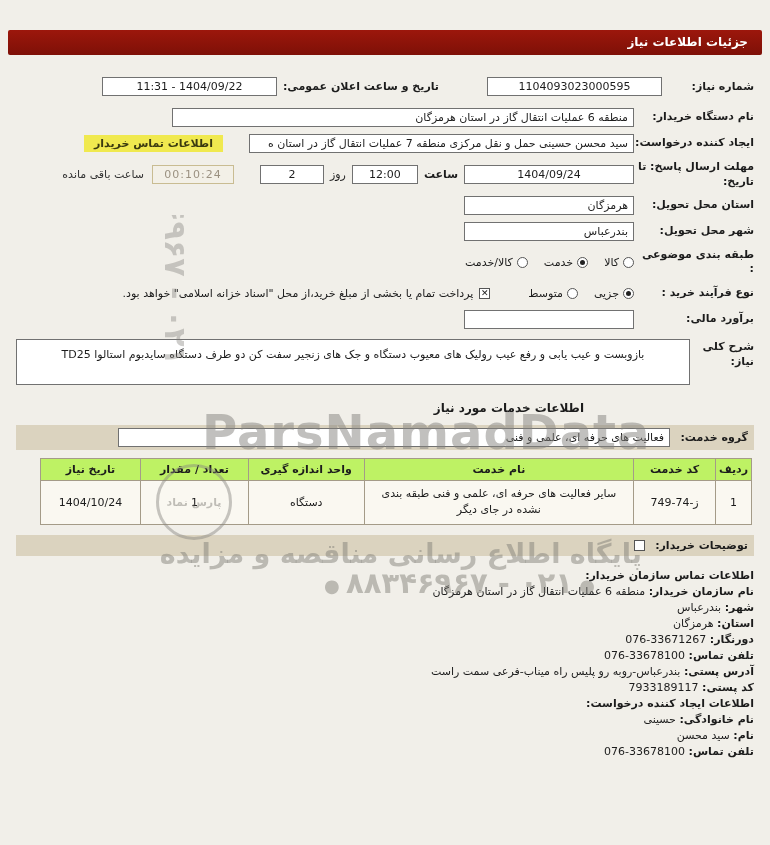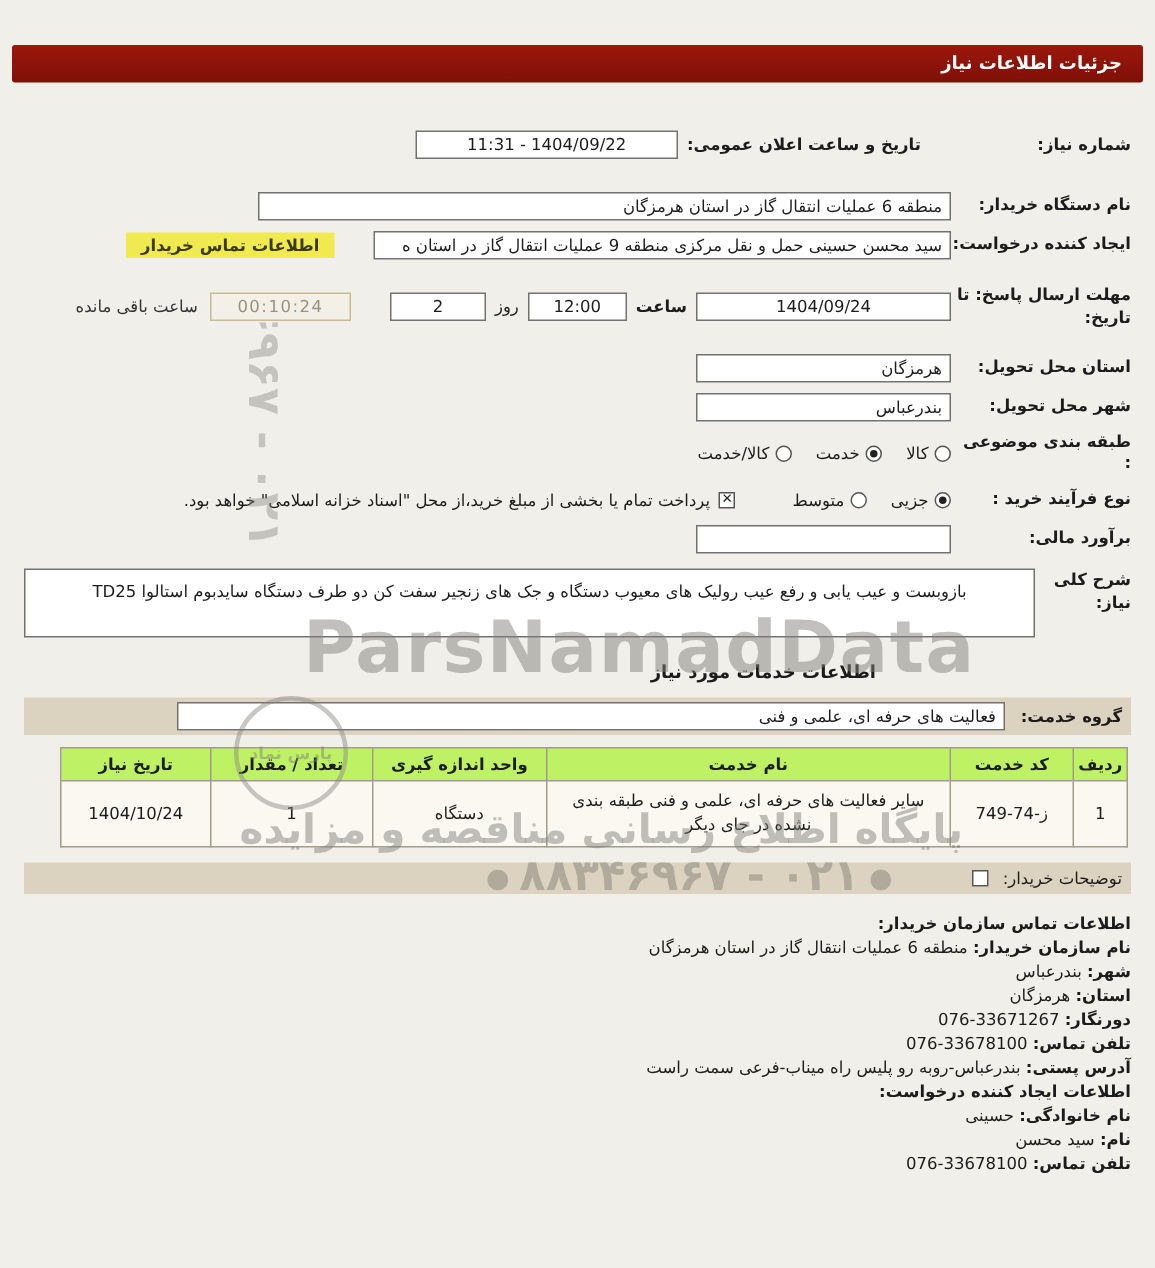--- a/index.html
+++ b/index.html
@@ -22,29 +22,29 @@
   .lbl-sm { font-weight:bold; width:92px; flex-shrink:0; }
   .box {
     background:#fff; border:1px solid #717171; height:19px; line-height:17px;
     padding:0 5px; overflow:hidden; white-space:nowrap;
   }
   .center { text-align:center; }
   .num { direction:ltr; unicode-bidi:isolate; }
   .w175 { width:175px; } .w150 { width:170px; } .w462 { width:462px; }
   .w385 { width:385px; } .w66 { width:66px; } .w64 { width:64px; }
   .spacer42 { width:42px; flex-shrink:0; }
-  .inline-lbl { font-weight:bold; margin:18px 6px; }
+  .inline-lbl { font-weight:bold; margin:8px 6px; }
   .plain { margin:0 6px; }
   .ylink {
     background:#f0e94f; color:#3a3a10; font-weight:bold; padding:2px 10px;
     margin-right:26px; cursor:pointer; white-space:nowrap;
   }
   .countdown {
     background:#f3f0e7; border:1px solid #c9bc92; color:#9b9181;
-    width:94px; height:19px; line-height:17px; text-align:center;
+    width:82px; height:19px; line-height:17px; text-align:center;
     letter-spacing:1px; margin-right:26px; direction:ltr;
   }
   .cd-lbl { margin-right:8px; color:#333; }
   .opt { display:flex; align-items:center; margin-left:16px; cursor:pointer; }
   .radio {
     width:11px; height:11px; border:1px solid #555; border-radius:50%;
     background:#fff; display:inline-block; position:relative; flex-shrink:0;
   }
   .radio.on::after {
     content:''; position:absolute; top:2px; right:2px; width:5px; height:5px;
@@ -74,21 +74,21 @@
   th {
     background:#bef264; border:1px solid #a49b88; font-weight:bold;
     font-size:11px; padding:4px 2px; text-align:center;
   }
   td {
     background:#faf8f1; border:1px solid #a49b88; text-align:center;
     padding:5px 3px; font-size:11px;
   }
   td.name { line-height:1.5; }
   .notes-band { margin-top:10px; padding:4px 6px; }
-  .notes-band .nlbl { font-weight:normal; }
+  .notes-band .nlbl { font-weight:bold; }
   .notes-band .check { margin-right:10px; }
   .contact { margin-top:12px; line-height:15px; }
   .contact .line { margin-bottom:1px; }
   .clbl { font-weight:bold; }
   
   .wm {
     position:absolute; pointer-events:none; font-weight:bold;
     color:rgba(128,126,120,0.48); z-index:60; white-space:nowrap;
   }
   #wm-brand { top:404px; left:202px; font-size:48px; letter-spacing:1px; color:rgba(132,130,126,0.5); }
@@ -111,35 +111,38 @@
 <body>
 
 <div class="titlebar">
   <span>جزئیات اطلاعات نیاز</span>
 </div>
 
 <div class="content">
 
   <div class="row">
     <span class="lbl-sm">شماره نیاز:</span>
+    <div class="box w175 center">
+      <span class="num">1104093023000595</span>
+    </div>
     <span class="spacer42"></span>
     <span class="inline-lbl">تاریخ و ساعت اعلان عمومی:</span>
     <div class="box w175 center">
       <span class="num">11:31 - 1404/09/22</span>
     </div>
   </div>
 
   <div class="row">
     <span class="lbl">نام دستگاه خریدار:</span>
     <div class="box w462">منطقه 6 عملیات انتقال گاز در استان هرمزگان</div>
   </div>
 
   <div class="row">
     <span class="lbl">ایجاد کننده درخواست:</span>
-    <div class="box w385">سید محسن حسینی حمل و نقل مرکزی منطقه 9 عملیات انتقال گاز در استان ه</div>
+    <div class="box w385">سید محسن حسینی حمل و نقل مرکزی منطقه 7 عملیات انتقال گاز در استان ه</div>
     <span class="ylink">اطلاعات تماس خریدار</span>
   </div>
 
   <div class="row">
     <span class="lbl">مهلت ارسال پاسخ: تا تاریخ:</span>
     <div class="box w150 center">
       <span class="num">1404/09/24</span>
     </div>
     <span class="inline-lbl">ساعت</span>
     <div class="box w66 center">
@@ -259,20 +262,23 @@
     </div>
     <div class="line">
       <span class="clbl">دورنگار:</span> <span class="num">076-33671267</span>
     </div>
     <div class="line">
       <span class="clbl">تلفن تماس:</span> <span class="num">076-33678100</span>
     </div>
     <div class="line">
       <span class="clbl">آدرس پستی:</span> <span>بندرعباس-روبه رو پلیس راه میناب-فرعی سمت راست</span>
     </div>
+    <div class="line">
+      <span class="clbl">کد پستی:</span> <span class="num">7933189117</span>
+    </div>
     <div class="line clbl">اطلاعات ایجاد کننده درخواست:</div>
     <div class="line">
       <span class="clbl">نام خانوادگی:</span> <span>حسینی</span>
     </div>
     <div class="line">
       <span class="clbl">نام:</span> <span>سید محسن</span>
     </div>
     <div class="line">
       <span class="clbl">تلفن تماس:</span> <span class="num">076-33678100</span>
     </div>

